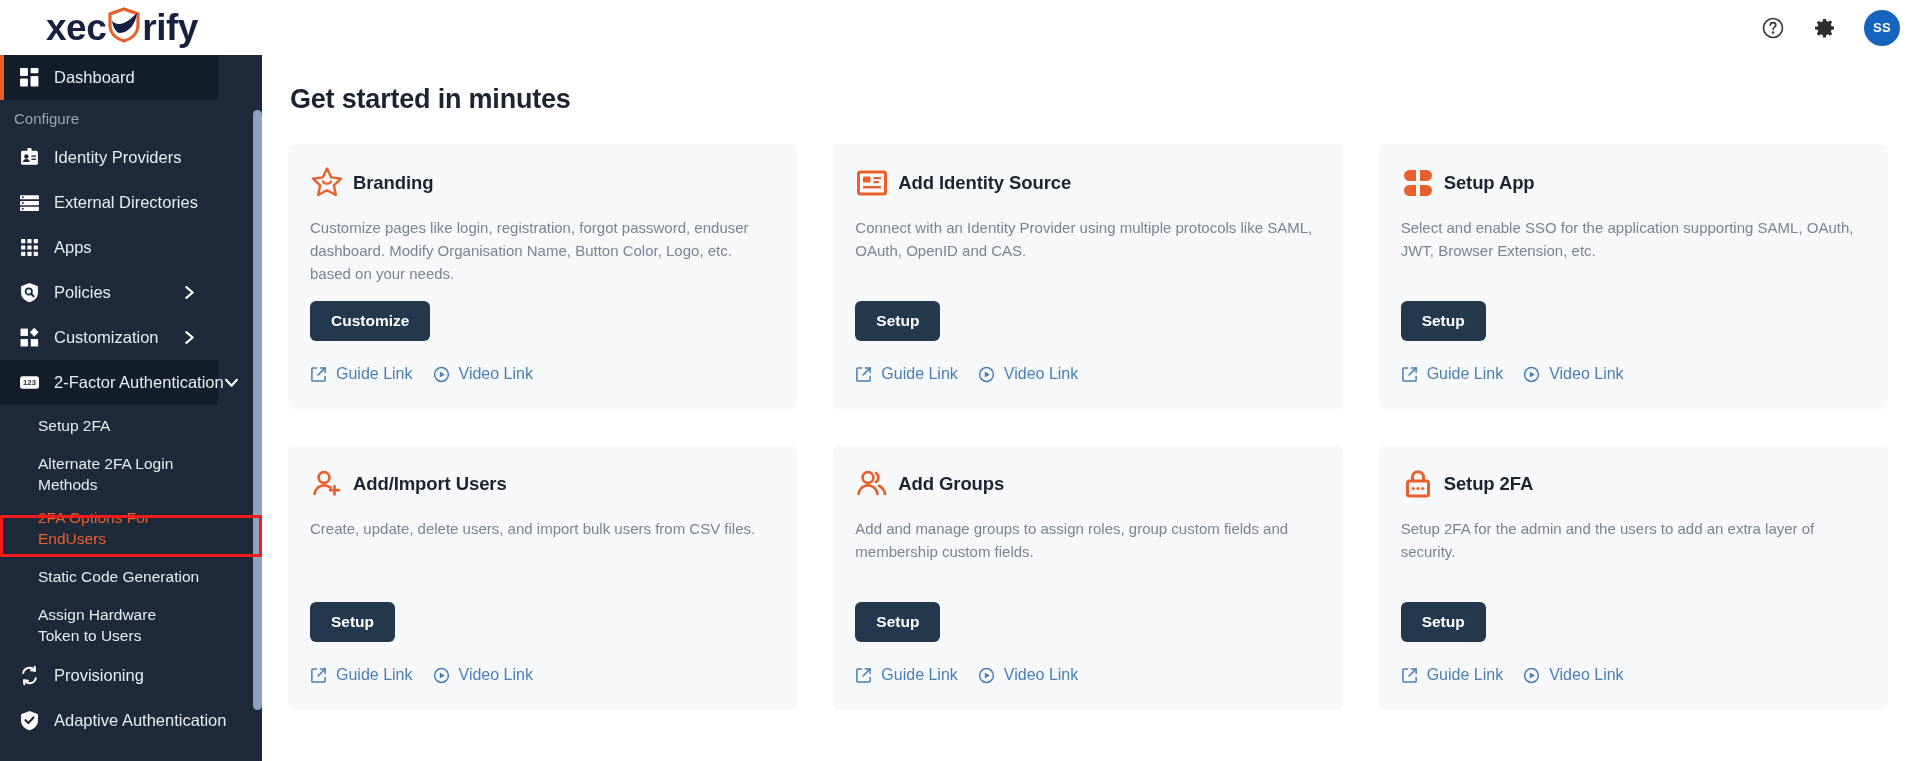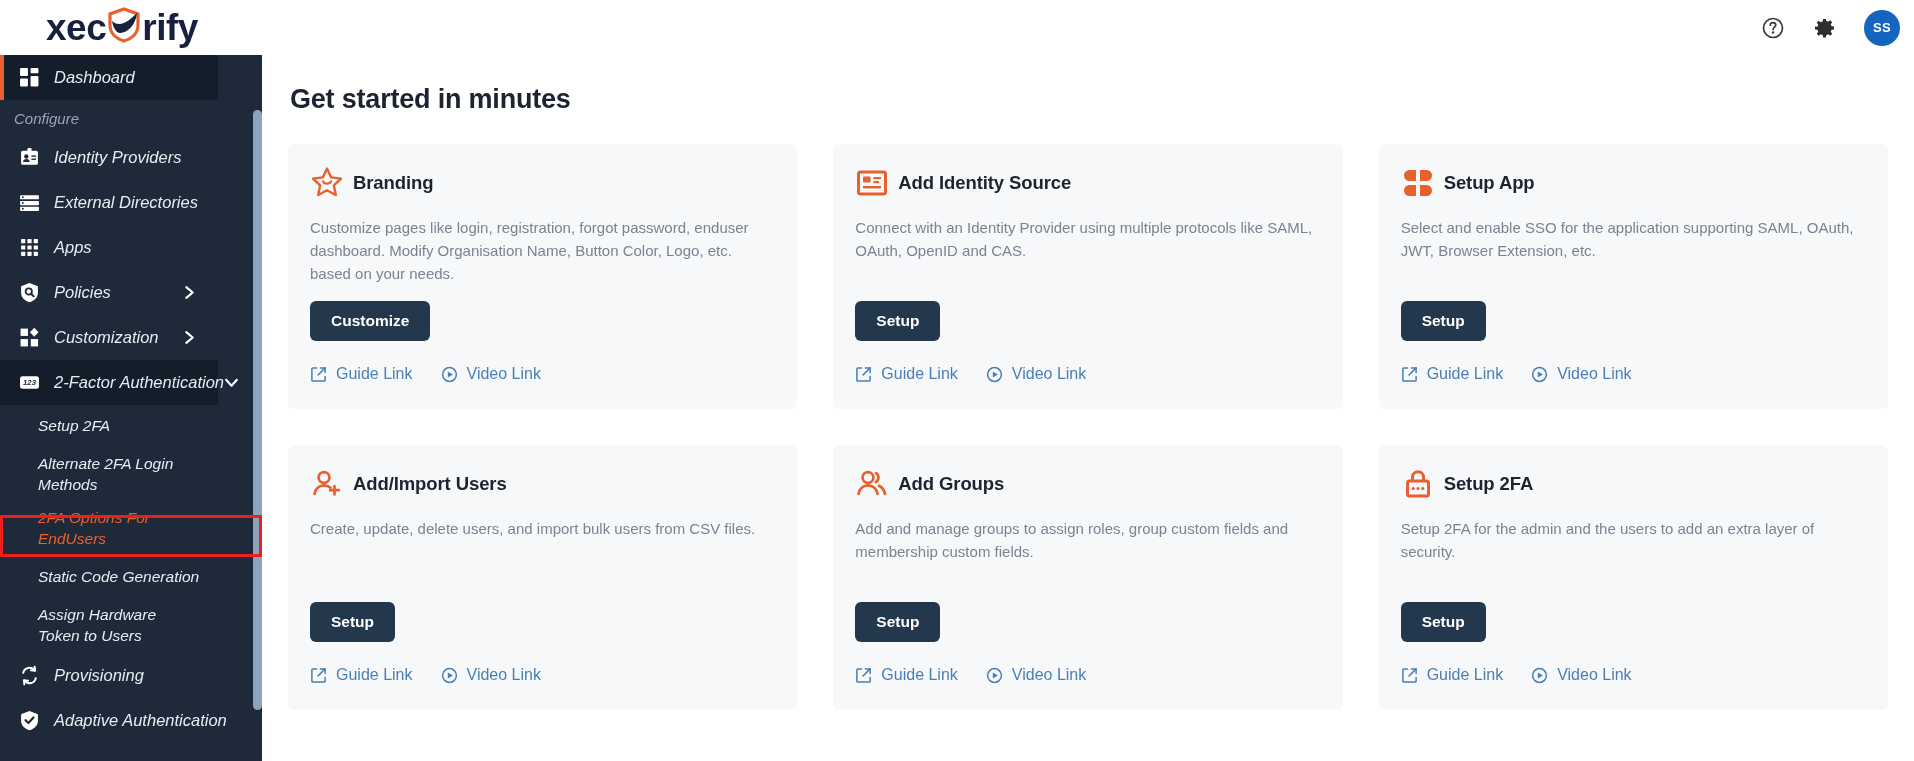--- a/index.html
+++ b/index.html
@@ -56,21 +56,21 @@
     cursor: pointer;
   }
 
   
   .sidebar {
     position: absolute; top: 55px; left: 0;
     width: 262px; height: 706px;
     background: #1e2a3a;
     overflow: hidden;
   }
-  .sidebar-inner { width: 218px; font-style: italic; }
+  .sidebar-inner { width: 218px; }
 
   .nav-item {
     display: flex; align-items: center;
     height: 45px;
     padding-left: 18px;
     color: #e8ecf1;
     font-size: 16.5px;
     cursor: pointer;
     position: relative;
   }
@@ -187,21 +187,21 @@
     border: none;
     border-radius: 6px;
     font-size: 15.5px;
     font-weight: 600;
     padding: 11px 21px;
     cursor: pointer;
     font-family: "Liberation Sans", sans-serif;
     margin-bottom: 24px;
   }
   .card-links {
-    display: flex; align-items: flex-start; gap: 28px;
+    display: flex; align-items: flex-start; gap: 20px;
   }
   .clink {
     display: flex; align-items: center; gap: 9px;
     color: #4a7fb5;
     font-size: 16px;
     cursor: pointer;
   }
   .clink-ico { width: 17px; height: 17px; display:flex; align-items:center; justify-content:center; }
 </style>
 </head>

